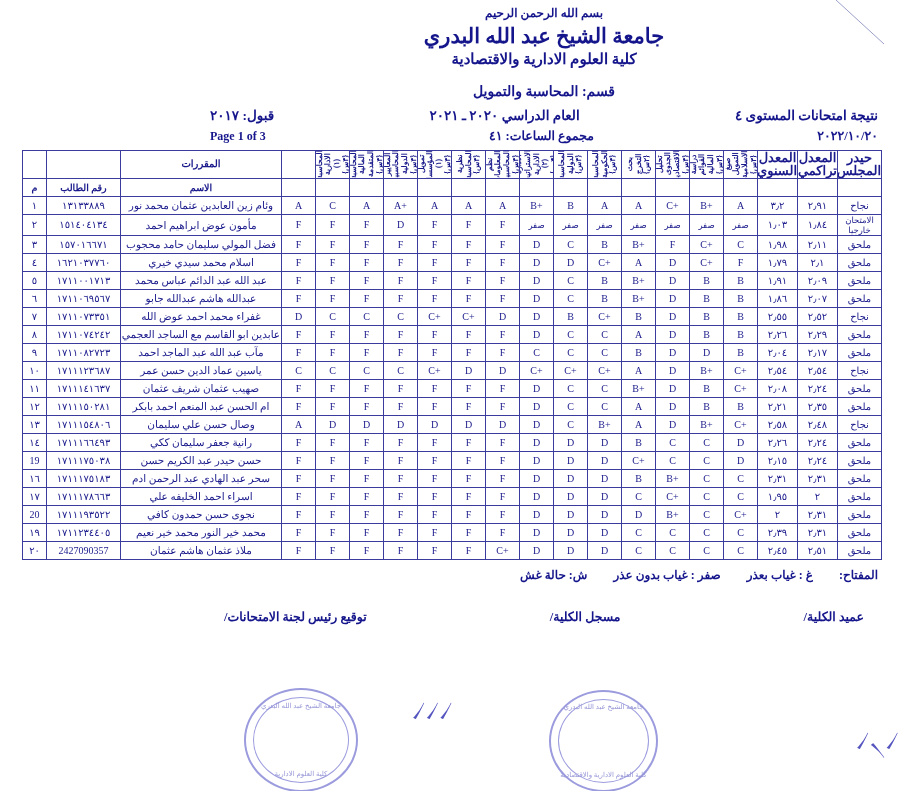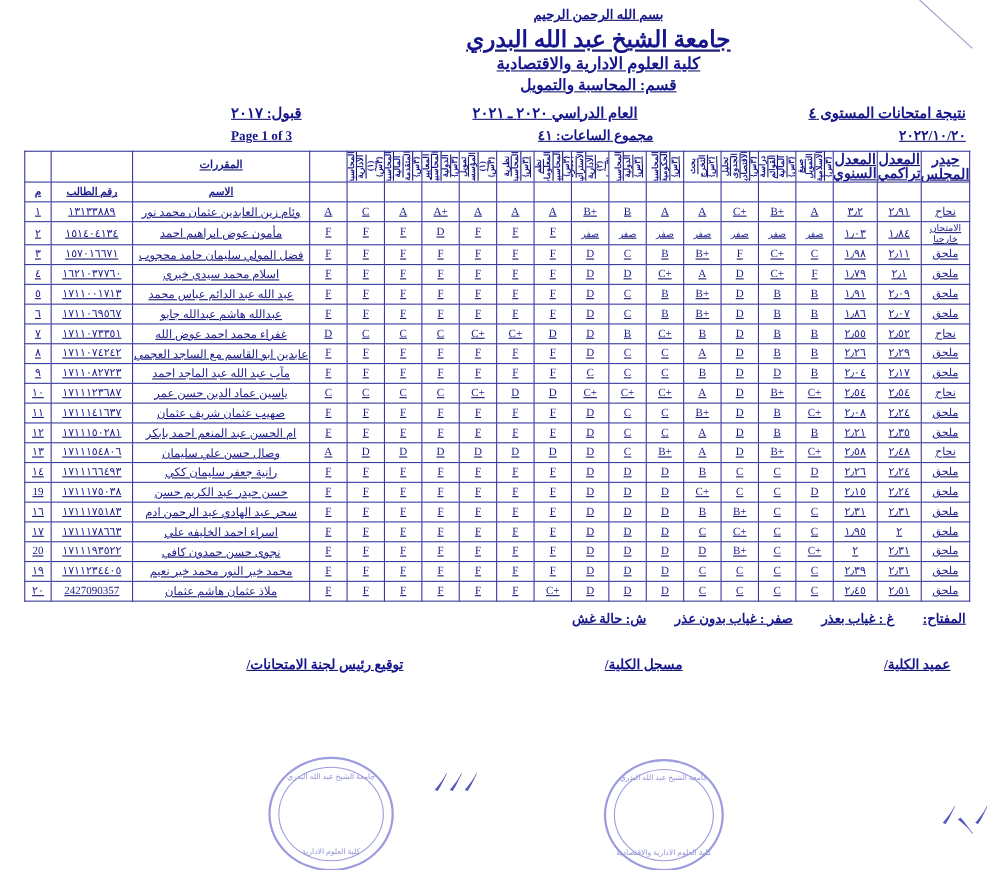--- a/index.html
+++ b/index.html
@@ -4,28 +4,28 @@
 <style>
   html,body{margin:0;padding:0;}
   body{
     width:904px;height:791px;
     background:#ffffff;
     font-family:"Liberation Serif", serif;
     color:#1a1a6e;
     position:relative;
     overflow:hidden;
   }
-  .page{position:relative;width:720px;height:791px;text-decoration:underline;}
+  .page{position:relative;width:720px;height:791px;}
 
   
   .hdr{text-align:center;padding-top:6px;line-height:1.25;}
   .basmala{font-size:12px;font-weight:bold;color:#15158c;}
   .uni{font-size:21px;font-weight:bold;color:#15158c;margin-top:2px;}
   .fac{font-size:15px;font-weight:bold;color:#15158c;margin-top:1px;}
-  .dept{font-size:14px;font-weight:bold;color:#15158c;margin-top:1px;}
+  .dept{font-size:14px;font-weight:bold;color:#15158c;margin-top:14px;}
 
   .row2{display:flex;justify-content:space-between;align-items:flex-end;
         padding:6px 26px 0 26px;font-size:13.5px;font-weight:bold;color:#15158c;}
   .row2 .seg{white-space:nowrap;}
   .row3{display:flex;justify-content:space-between;align-items:flex-end;
         padding:4px 26px 0 26px;font-size:12.5px;font-weight:bold;color:#15158c;}
 
   .pageno{font-family:"Liberation Serif",serif;font-size:12px;color:#15158c;direction:ltr;}
 
   
@@ -666,16 +666,16 @@
   <div class="stamp" style="left:60px;top:688px;width:110px;height:100px;">
     <div class="inner"></div>
     <div class="txt" style="top:12px;">جامعة الشيخ عبد الله البدري</div>
     <div class="txt" style="bottom:12px;">كلية العلوم الادارية</div>
   </div>
   <div class="stamp" style="left:365px;top:690px;width:105px;height:98px;">
     <div class="inner"></div>
     <div class="txt" style="top:11px;">جامعة الشيخ عبد الله البدري</div>
     <div class="txt" style="bottom:11px;">كلية العلوم الادارية والاقتصادية</div>
   </div>
-  <div class="sig-scribble" style="left:210px;top:690px;">৴৴৴</div>
+  <div class="sig-scribble" style="left:228px;top:690px;">৴৴৴</div>
   <div class="sig-scribble" style="left:672px;top:720px;">৴৲৴</div>
 
 </div>
 
 </body></html>

